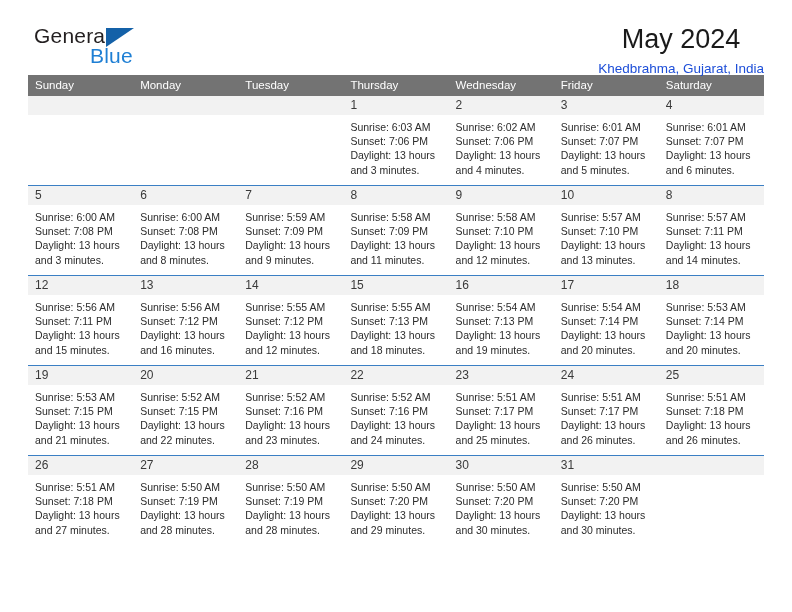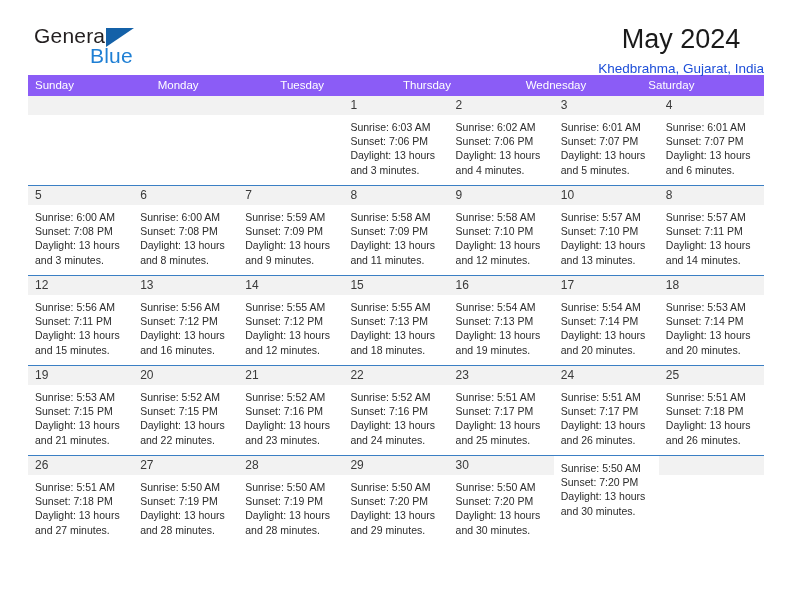--- a/index.html
+++ b/index.html
@@ -78,21 +78,21 @@
     margin-top: 4px;
     white-space: nowrap;
   }
 
   
   .calendar {
     width: 736px;
   }
   .dow-row {
     display: flex;
-    background: #8b5cf6;
+    background: #737373;
     height: 21px;
   }
   .dow {
     flex: 1 1 0;
     color: #ffffff;
     font-size: 11.5px;
     line-height: 21px;
     padding-left: 7px;
     box-sizing: border-box;
     white-space: nowrap;
@@ -150,20 +150,21 @@
     </div>
   </div>
 
   <div class="calendar">
     <div class="dow-row">
         <div class="dow">Sunday</div>
         <div class="dow">Monday</div>
         <div class="dow">Tuesday</div>
         <div class="dow">Thursday</div>
         <div class="dow">Wednesday</div>
+        <div class="dow">Friday</div>
         <div class="dow">Saturday</div>
       </div>
     <div id="weeks-container">
         <div class="week first">
           <div class="cell">
             <div class="daynum-band">
               <div class="daynum"></div>
             </div>
             <div class="cell-body"></div>
           </div>
@@ -511,20 +512,23 @@
               <div class="daynum">30</div>
             </div>
             <div class="cell-body">
               <div class="line">Sunrise: 5:50 AM</div>
               <div class="line">Sunset: 7:20 PM</div>
               <div class="line">Daylight: 13 hours</div>
               <div class="line">and 30 minutes.</div>
             </div>
           </div>
           <div class="cell">
+            <div class="daynum-band">
+              <div class="daynum">31</div>
+            </div>
             <div class="cell-body">
               <div class="line">Sunrise: 5:50 AM</div>
               <div class="line">Sunset: 7:20 PM</div>
               <div class="line">Daylight: 13 hours</div>
               <div class="line">and 30 minutes.</div>
             </div>
           </div>
           <div class="cell">
             <div class="daynum-band">
               <div class="daynum"></div>

